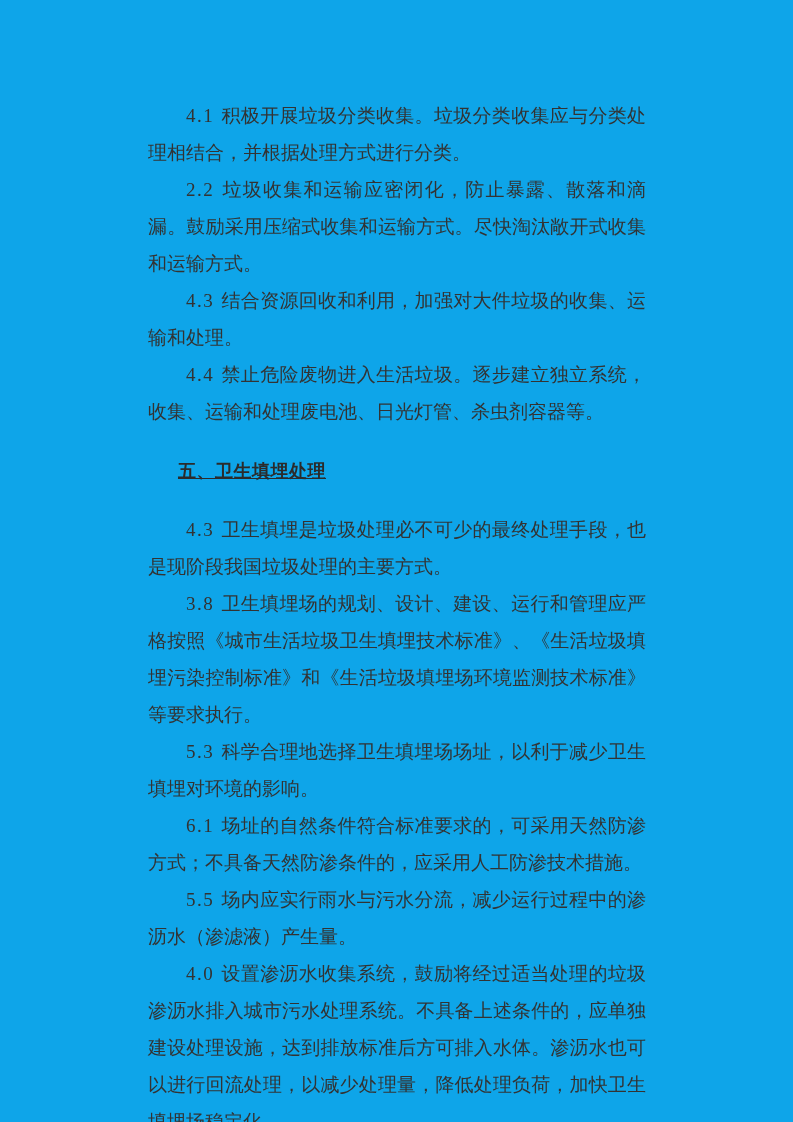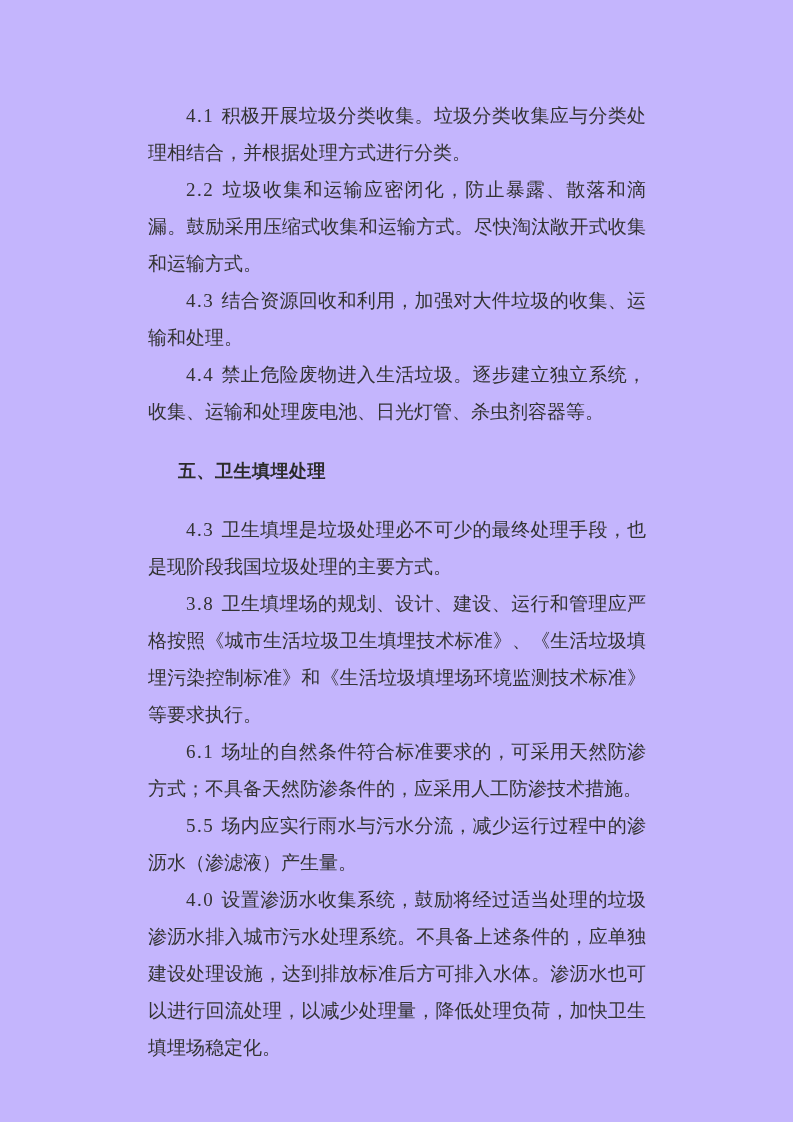--- a/index.html
+++ b/index.html
@@ -5,21 +5,21 @@
 <style>
   html, body {
     margin: 0;
     padding: 0;
     background: #ffffff;
   }
   .page {
     position: relative;
     width: 793px;
     height: 1122px;
-    background: #c4b5fd;
+    background: #0ea5e9;
     margin: 0 auto;
     overflow: hidden;
     box-sizing: border-box;
   }
   .text-block {
     position: absolute;
     left: 148px;
     top: 97px;
     width: 498px;
   }
@@ -47,20 +47,21 @@
   }
   .heading {
     font-family: "DejaVu Sans", "Liberation Sans", sans-serif;
     font-size: 18px;
     font-weight: bold;
     line-height: 37px;
     color: #2b2b2b;
     text-indent: 30px;
     margin: 0;
     letter-spacing: 0.5px;
+    text-decoration: underline;
   }
   .spacer-before-heading {
     height: 22px;
   }
   .spacer-after-heading {
     height: 22px;
   }
 </style>
 </head>
 <body>
@@ -69,17 +70,18 @@
   <div class="text-block" id="text-block">
       <p class="para"><span class="num">4.1</span><span class="num-gap"></span><span>积极开展垃圾分类收集。垃圾分类收集应与分类处理相结合，并根据处理方式进行分类。</span></p>
       <p class="para"><span class="num">2.2</span><span class="num-gap"></span><span>垃圾收集和运输应密闭化，防止暴露、散落和滴漏。鼓励采用压缩式收集和运输方式。尽快淘汰敞开式收集和运输方式。</span></p>
       <p class="para"><span class="num">4.3</span><span class="num-gap"></span><span>结合资源回收和利用，加强对大件垃圾的收集、运输和处理。</span></p>
       <p class="para"><span class="num">4.4</span><span class="num-gap"></span><span>禁止危险废物进入生活垃圾。逐步建立独立系统，收集、运输和处理废电池、日光灯管、杀虫剂容器等。</span></p>
       <div class="spacer-before-heading"></div>
       <div class="heading">五、卫生填埋处理</div>
       <div class="spacer-after-heading"></div>
       <p class="para"><span class="num">4.3</span><span class="num-gap"></span><span>卫生填埋是垃圾处理必不可少的最终处理手段，也是现阶段我国垃圾处理的主要方式。</span></p>
       <p class="para"><span class="num">3.8</span><span class="num-gap"></span><span>卫生填埋场的规划、设计、建设、运行和管理应严格按照《城市生活垃圾卫生填埋技术标准》、《生活垃圾填埋污染控制标准》和《生活垃圾填埋场环境监测技术标准》等要求执行。</span></p>
+      <p class="para"><span class="num">5.3</span><span class="num-gap"></span><span>科学合理地选择卫生填埋场场址，以利于减少卫生填埋对环境的影响。</span></p>
       <p class="para"><span class="num">6.1</span><span class="num-gap"></span><span>场址的自然条件符合标准要求的，可采用天然防渗方式；不具备天然防渗条件的，应采用人工防渗技术措施。</span></p>
       <p class="para"><span class="num">5.5</span><span class="num-gap"></span><span>场内应实行雨水与污水分流，减少运行过程中的渗沥水（渗滤液）产生量。</span></p>
       <p class="para"><span class="num">4.0</span><span class="num-gap"></span><span>设置渗沥水收集系统，鼓励将经过适当处理的垃圾渗沥水排入城市污水处理系统。不具备上述条件的，应单独建设处理设施，达到排放标准后方可排入水体。渗沥水也可以进行回流处理，以减少处理量，降低处理负荷，加快卫生填埋场稳定化。</span></p>
     </div>
 </div>
 
 </body></html>

